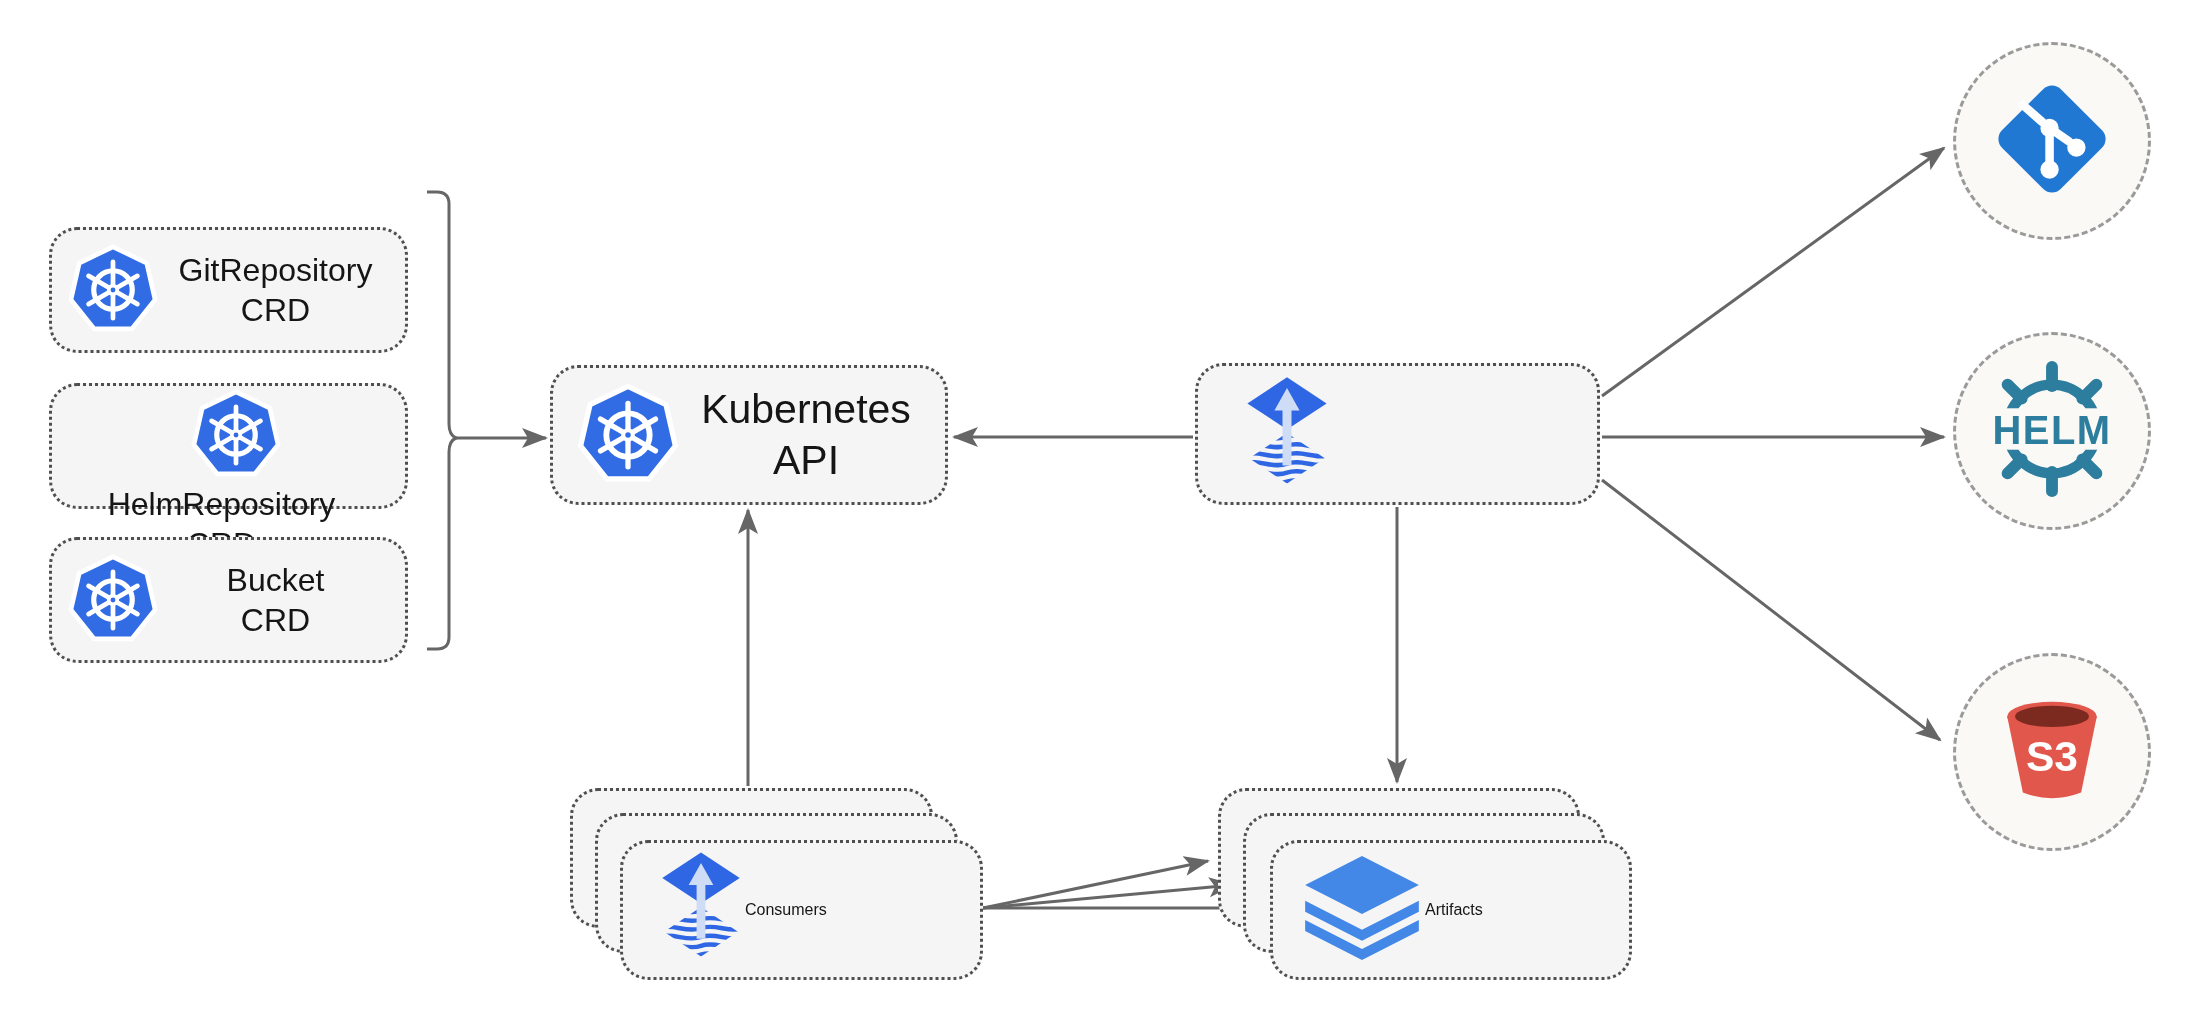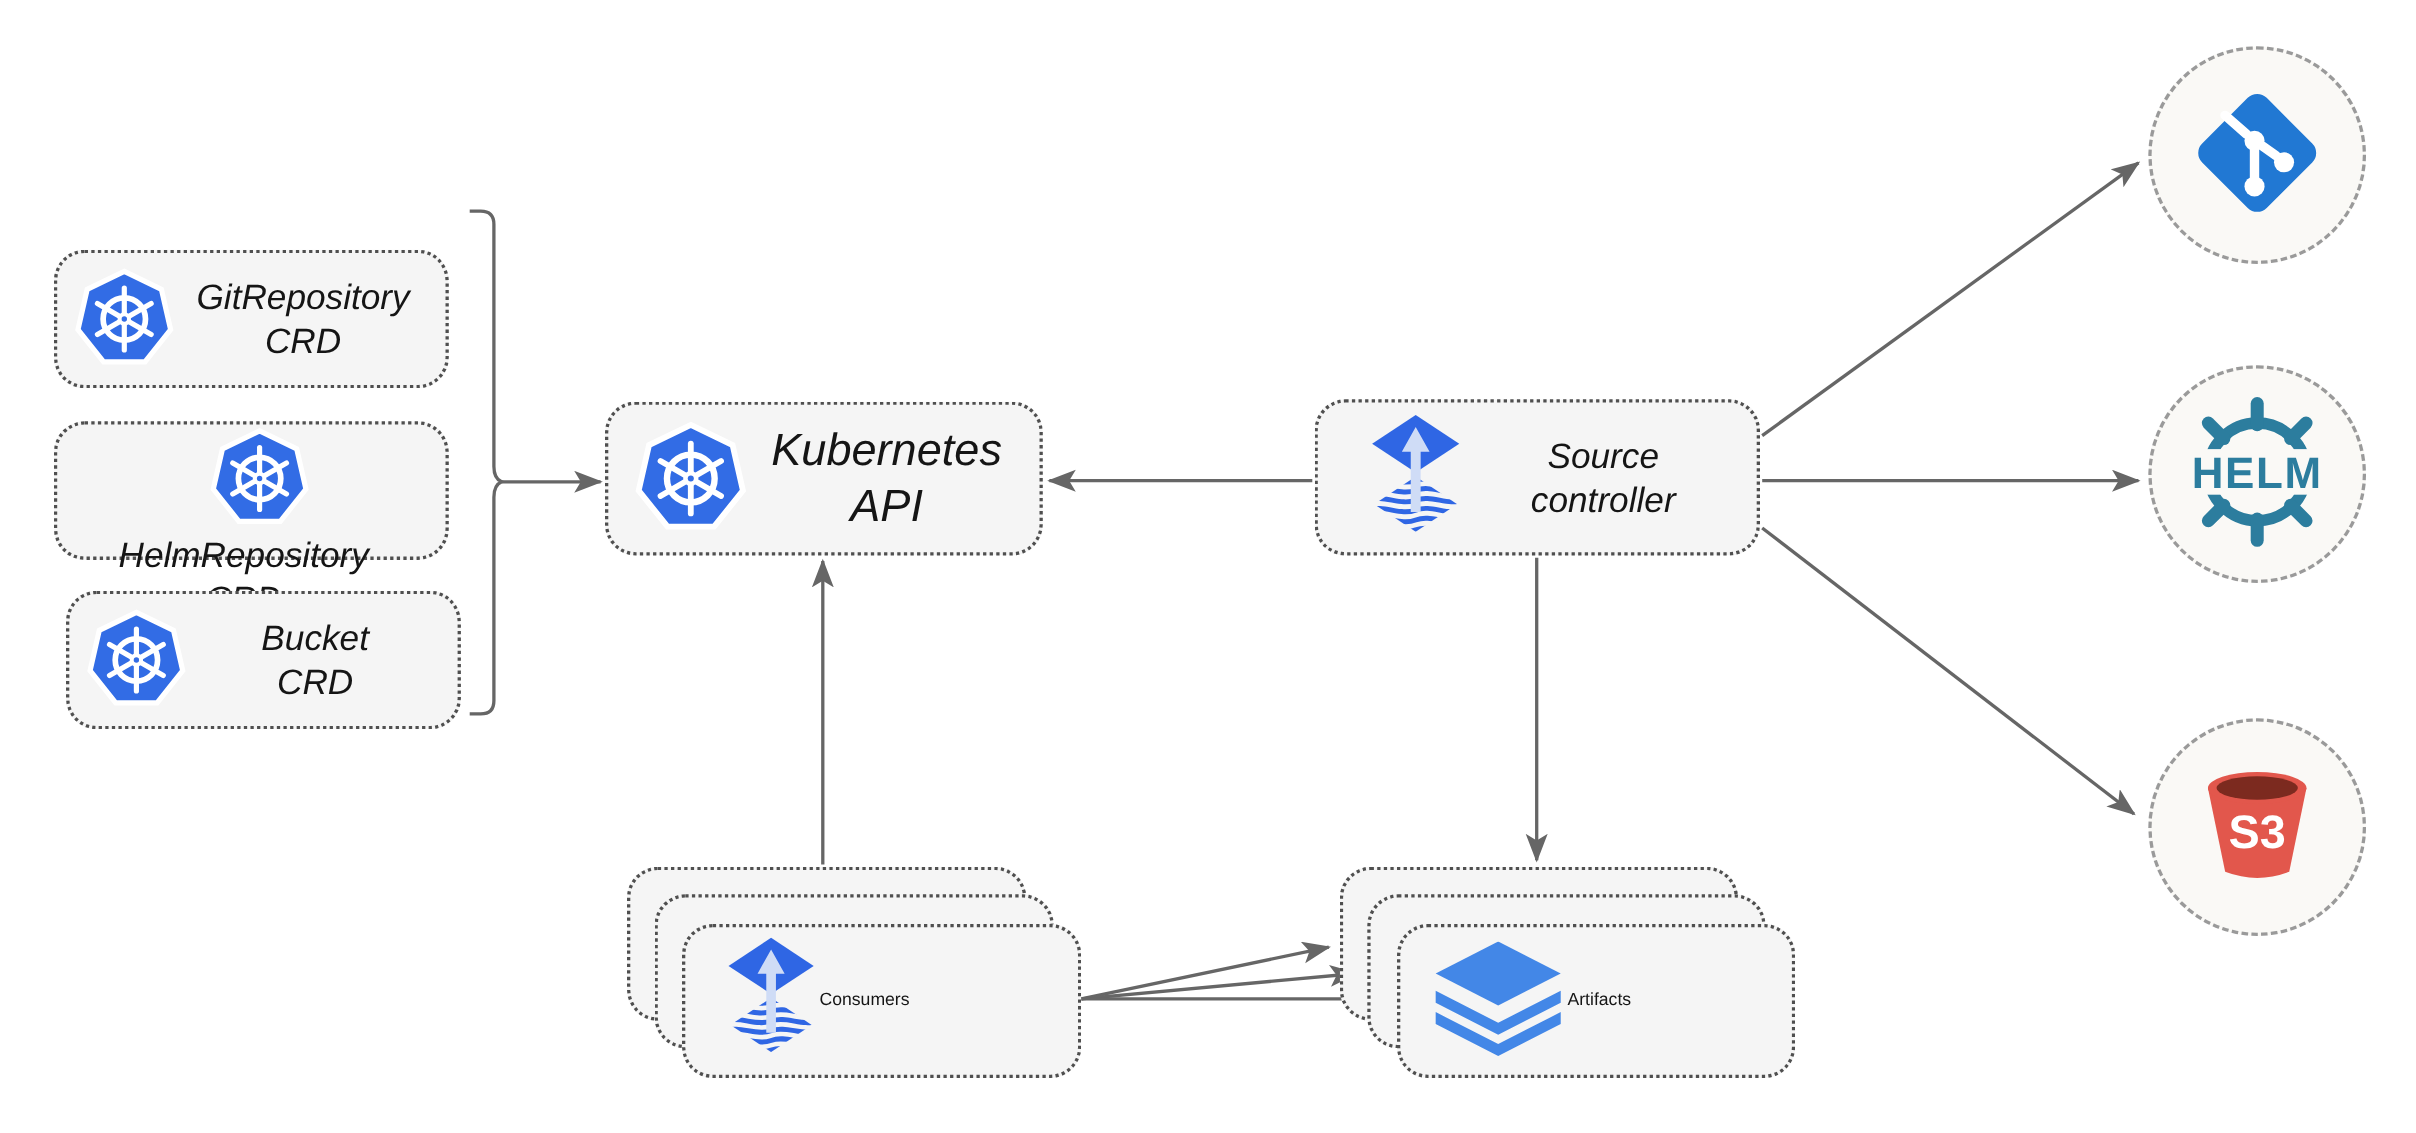--- a/index.html
+++ b/index.html
@@ -15,21 +15,21 @@
     font-family:"Liberation Sans", sans-serif; color:var(--c-text); overflow:hidden;
   }
   .node{
     position:absolute; background:var(--c-box_fill);
     border:3px dotted var(--c-border); border-radius:28px;
     box-sizing:border-box; display:flex; align-items:center;
   }
   .node .ic{flex:0 0 auto; display:flex; align-items:center; justify-content:center;}
   .node .lbl{
     flex:1 1 auto; text-align:center; font-size:32px; line-height:1.25;
-    color:var(--c-text); padding-right:14px;font-style:italic;
+    color:var(--c-text); padding-right:14px;
   }
   .stackbox{
     position:absolute; background:var(--c-box_fill);
     border:3px dotted var(--c-border); border-radius:28px; box-sizing:border-box;
     width:363px; height:140px; display:flex; align-items:center;
   }
   .circle{
     position:absolute; width:198px; height:198px; border-radius:50%;
     background:var(--c-circle_fill); border:3px dashed var(--c-circle_border);
     box-sizing:border-box; display:flex; align-items:center; justify-content:center;
@@ -110,21 +110,21 @@
         <circle cx="50" cy="52" r="6.5" fill="#ffffff"></circle>
         <circle cx="50" cy="52" r="2.6" style="fill:var(--c-k8s)"></circle>
       </svg>
     </span>
     <span class="lbl">
       <span>HelmRepository</span><br>
       <span>CRD</span>
     </span>
   </div>
 
-  <div class="node" style="left:60px; top:537px; width:359px; height:126px;">
+  <div class="node" style="left:49px; top:537px; width:359px; height:126px;">
     <span class="ic" style="margin-left:14px;">
       <svg width="94" height="98" viewBox="0 0 100 104">
         <polygon points="50,6 85.9,23.3 94.8,62.3 70,93.4 30,93.4 5.2,62.3 14.1,23.3" style="fill:var(--c-k8s)" stroke="#ffffff" stroke-width="5"></polygon>
         <g stroke="#ffffff" stroke-width="5" stroke-linecap="round">
           <line x1="50" y1="52" x2="50" y2="22"></line>
             <line x1="50" y1="52" x2="50" y2="82"></line>
           <line x1="50" y1="52" x2="76" y2="37"></line>
             <line x1="50" y1="52" x2="24" y2="37"></line>
           <line x1="50" y1="52" x2="76" y2="67"></line>
             <line x1="50" y1="52" x2="24" y2="67"></line>
@@ -170,24 +170,20 @@
         <g clip-path="url(#fxclip-src)" stroke-width="5" fill="none" style="stroke:var(--c-flux)">
           <path d="M2,66 C18,60 34,72 50,66 C66,60 82,72 98,66"></path>
           <path d="M2,76 C18,70 34,82 50,76 C66,70 82,82 98,76"></path>
           <path d="M2,86 C18,80 34,92 50,86 C66,80 82,92 98,86"></path>
           <path d="M2,96 C18,90 34,102 50,96 C66,90 82,102 98,96"></path>
           <path d="M2,106 C18,100 34,112 50,106 C66,100 82,112 98,106"></path>
           <path d="M2,116 C18,110 34,122 50,116 C66,110 82,122 98,116"></path>
         </g>
         <path d="M50,12 L64,37 L55,37 L55,98 L45,98 L45,37 L36,37 Z" style="fill:var(--c-flux_arrow)"></path>
       </svg>
-    </span>
-    <span class="lbl">
-      <span>Source</span><br>
-      <span>controller</span>
     </span>
   </div>
 
   <div style="position:absolute; left:1218px; top:788px; width:420px; height:200px;">
     <div class="stackbox" style="left:0; top:0; width:362px;"></div>
     <div class="stackbox" style="left:25px; top:25px; width:362px;"></div>
     <div class="stackbox" style="left:52px; top:52px; width:362px;">
       <span class="ic" style="margin-left:26px;">
         <svg width="126" height="104" viewBox="0 0 100 86">
           <path d="M50,0 L97,24 L50,48 L3,24 Z" style="fill:var(--c-layers)"></path>

